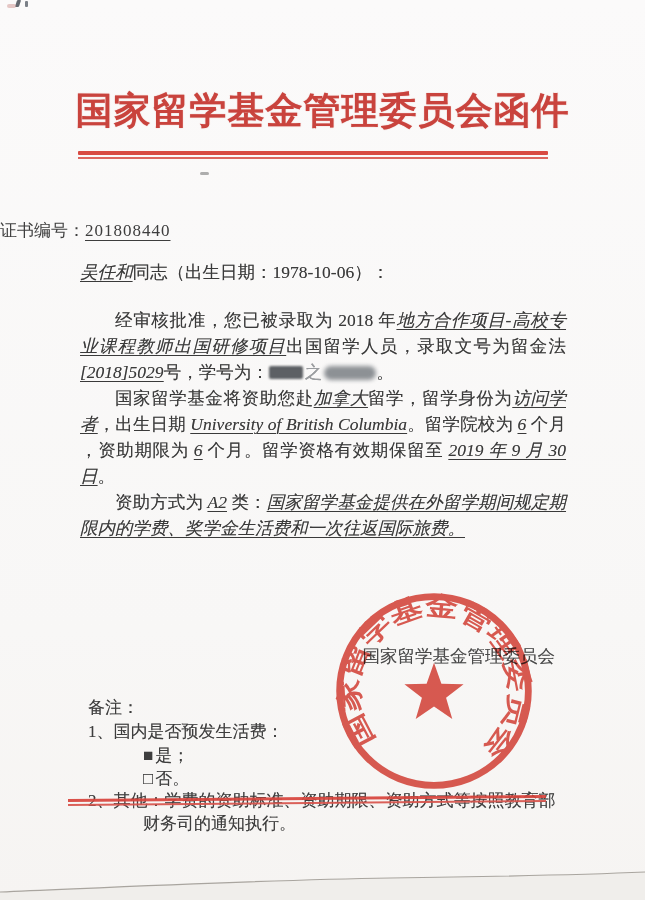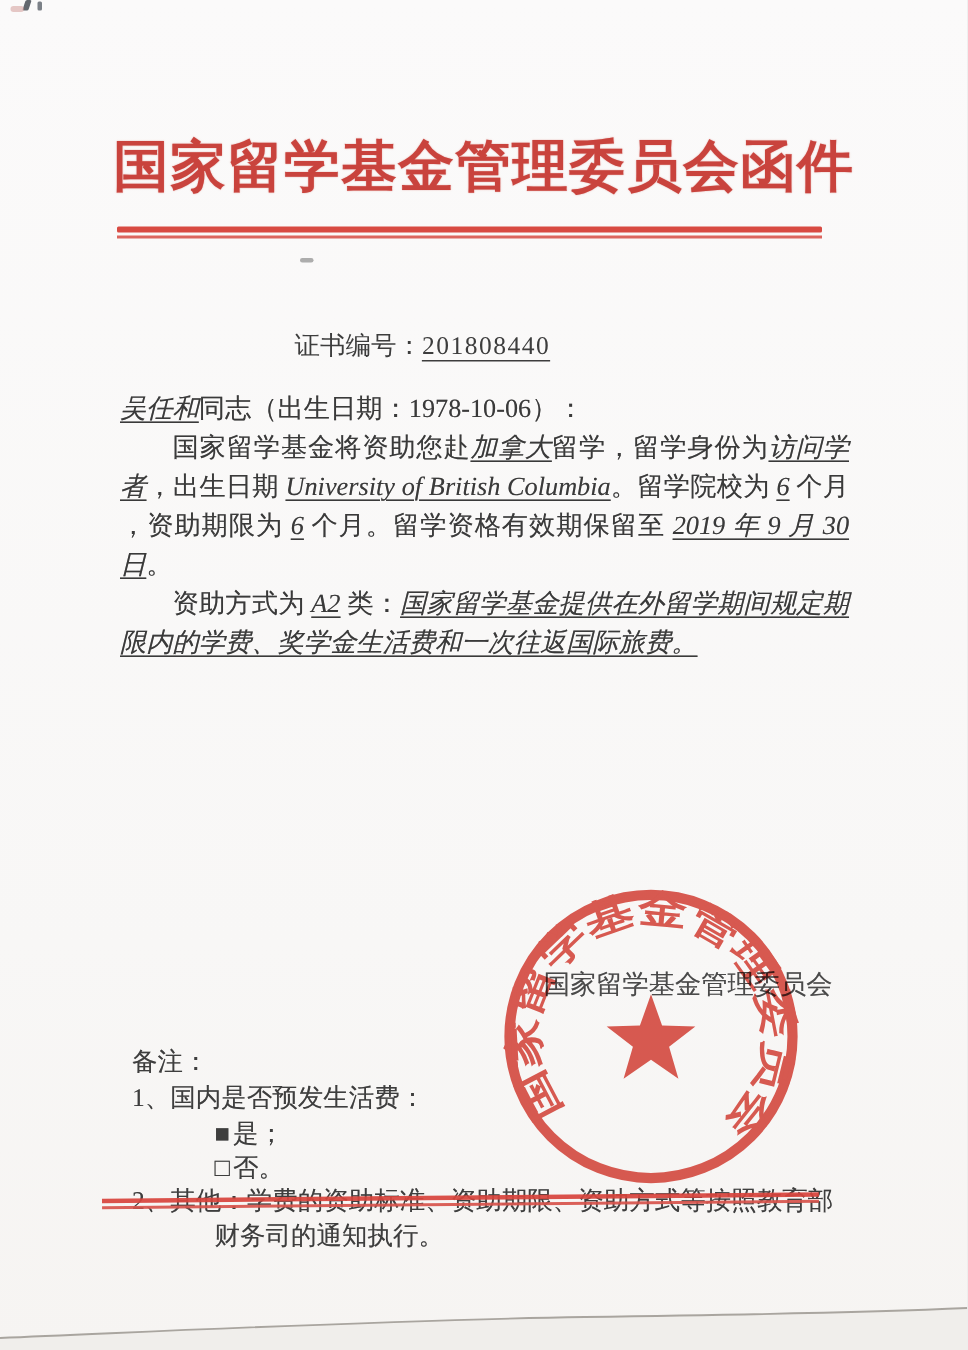--- a/index.html
+++ b/index.html
@@ -24,21 +24,21 @@
   .header-rule{position:absolute;top:151px;left:78px;width:470px;}
   .rule-thick{height:4px;background:#d84a42;border-radius:1px;}
   .rule-thin{margin-top:2px;height:2px;background:#d8544c;opacity:.9;}
 
   .doc-title{
     position:absolute;top:186px;left:0;width:100%;text-align:center;
     font-size:20px;font-weight:bold;color:#363636;letter-spacing:1px;
     text-shadow:0 0 .5px rgba(40,40,40,.5);
   }
   .cert-no{
-    position:absolute;top:219px;left:0;right:82px;text-align:center;font-size:17px;color:#3d3d3d;
+    position:absolute;top:219px;left:0;right:82px;text-align:left;font-size:17px;color:#3d3d3d;
   }
   .cert-no .num{text-decoration:underline;text-underline-offset:4px;letter-spacing:1px;}
 
   .body-text{
     position:absolute;top:259px;left:80px;width:486px;
     font-size:17.5px;line-height:26px;text-align:justify;color:#3a3a3a;
     text-shadow:0 0 .4px rgba(50,50,50,.45);
   }
   .body-text p{margin:0;}
   .para{text-indent:2em;}
@@ -96,20 +96,21 @@
     <div class="rule-thin"></div>
   </div>
 
 
   <div class="cert-no">
     <span>证书编号：</span><span class="num">201808440</span>
   </div>
 
   <div class="body-text">
     <p class="salutation"><span class="u">吴任和</span><span>同志（出生日期：1978-10-06）：</span></p>
+    <p class="para gap-top"><span>经审核批准，您已被录取为 2018 年</span><span class="u">地方合作项目-高校专业课程教师出国研修项目</span><span>出国留学人员，录取文号为留金法</span><span class="u">[2018]5029</span><span>号，学号为：</span><span class="redact-a"></span><span class="redact-mid">之</span><span class="redact-b"></span><span>。</span></p>
     <p class="para"><span>国家留学基金将资助您赴</span><span class="u">加拿大</span><span>留学，留学身份为</span><span class="u">访问学者</span><span>，出生日期 </span><span class="u">University of British Columbia</span><span>。留学院校为 </span><span class="u">6</span><span> 个月 ，资助期限为 </span><span class="u">6</span><span> 个月。留学资格有效期保留至 </span><span class="u">2019 年 9 月 30 日</span><span>。</span></p>
     <p class="para"><span>资助方式为 </span><span class="u">A2</span><span> 类：</span><span class="u">国家留学基金提供在外留学期间规定期限内的学费、奖学金生活费和一次往返国际旅费。</span></p>
   </div>
 
   <div class="signature">国家留学基金管理委员会</div>
 
   <svg class="seal" viewBox="0 0 220 220" aria-hidden="true">
     <circle cx="110" cy="110" r="97" fill="none" stroke="#d9453b" stroke-width="7"></circle>
     <path id="sealArc" d="M 50.3,160.1 A 78,78 0 1 1 169.7,160.1" fill="none"></path>
     <text font-size="27" font-weight="bold" fill="#d9453b" font-family="Liberation Serif, DejaVu Serif, serif">

